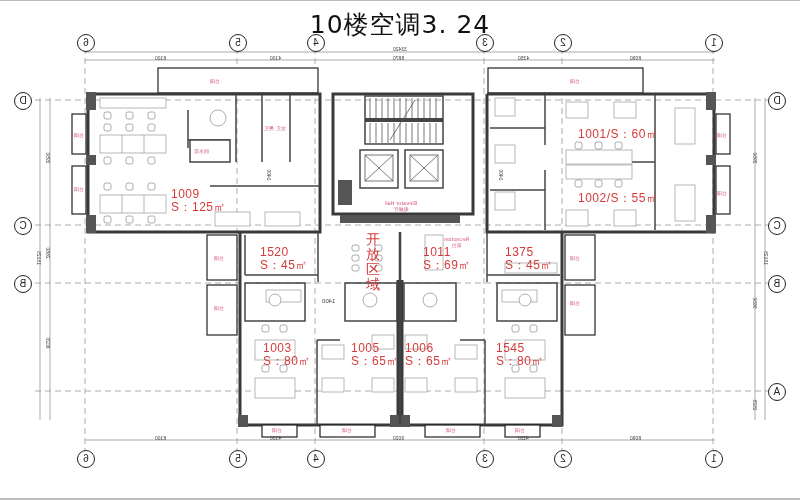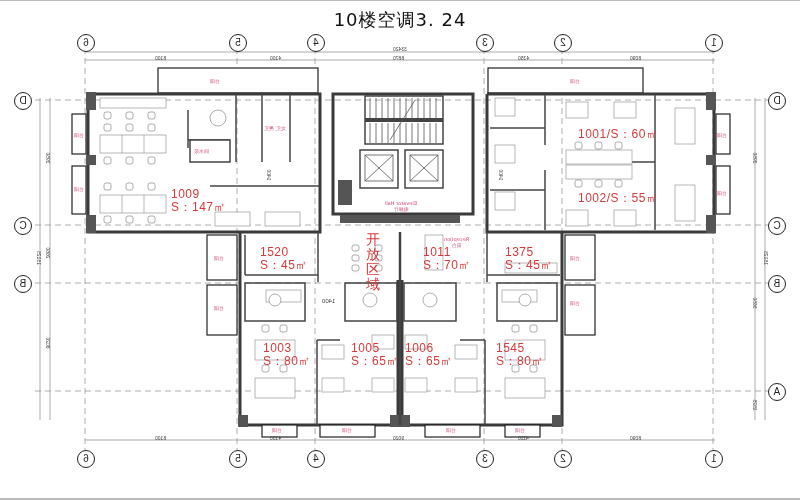--- a/index.html
+++ b/index.html
@@ -1,18 +1,18 @@
 <!DOCTYPE html>
 <html><head>
 <meta charset="utf-8">
 <style>
   html,body{margin:0;padding:0;background:#fff;}
   body{width:800px;height:500px;overflow:hidden;position:relative;font-family:"DejaVu Sans",sans-serif;}
   .frame{position:absolute;left:0;top:0;width:800px;height:500px;border-top:1px solid #bbb;border-bottom:2px solid #bbb;box-sizing:border-box;}
-  .title{position:absolute;left:0;width:800px;top:8px;text-align:center;font-size:18px;color:#111;letter-spacing:1px;}
+  .title{position:absolute;left:0;width:800px;top:8px;text-align:center;font-size:25px;color:#111;letter-spacing:1px;}
   svg{position:absolute;left:0;top:0;}
   .room-label{position:absolute;color:#d63a3a;font-size:12px;line-height:13px;white-space:pre;font-family:"Liberation Sans",sans-serif;letter-spacing:0.5px;}
   .open-label{position:absolute;color:#d63a3a;font-size:14px;line-height:15px;width:14px;font-family:Liberation Sans, sans-serif;}
   .axis-bubble{position:absolute;width:16px;height:16px;border:1.5px solid #222;border-radius:50%;font-size:10px;line-height:16px;text-align:center;color:#222;background:#fff;transform:scaleX(-1);font-family:"Liberation Sans",sans-serif;}
   .axis-bubble.row{transform:scaleX(-1);}
   .dim{position:absolute;font-size:5px;color:#444;transform:scaleX(-1);font-family:"Liberation Sans",sans-serif;}
   .dimv{position:absolute;font-size:5px;color:#444;transform:rotate(90deg) scaleX(-1);font-family:"Liberation Sans",sans-serif;}
   .pink{position:absolute;font-size:5px;color:#d1477a;font-family:"DejaVu Sans",sans-serif;}
 </style>
 </head>
@@ -296,27 +296,27 @@
 <div class="pink" style="left:515px;top:427px">阳台</div>
 <div class="pink" style="left:194px;top:148px">茶水间</div>
 <div class="pink" style="left:264px;top:125px">卫男</div>
 <div class="pink" style="left:276px;top:125px">卫女</div>
 <div class="pink" style="left:385px;top:200px;white-space:pre;text-align:center;transform:scaleX(-1)">Elevator Hall
 电梯厅</div>
 <div class="pink" style="left:444px;top:236px;white-space:pre;text-align:center;transform:scaleX(-1)">Reception
 前台</div>
 
 <div class="room-label" style="left:171px;top:188px">1009
-S：147㎡</div>
+S：125㎡</div>
 <div class="room-label" style="left:578px;top:128px">1001/S：60㎡</div>
 <div class="room-label" style="left:578px;top:192px">1002/S：55㎡</div>
 <div class="room-label" style="left:260px;top:246px">1520
 S：45㎡</div>
 <div class="room-label" style="left:423px;top:246px">1011
-S：70㎡</div>
+S：69㎡</div>
 <div class="room-label" style="left:505px;top:246px">1375
 S：45㎡</div>
 <div class="room-label" style="left:263px;top:342px">1003
 S：80㎡</div>
 <div class="room-label" style="left:351px;top:342px">1005
 S：65㎡</div>
 <div class="room-label" style="left:405px;top:342px">1006
 S：65㎡</div>
 <div class="room-label" style="left:496px;top:342px">1545
 S：80㎡</div>

